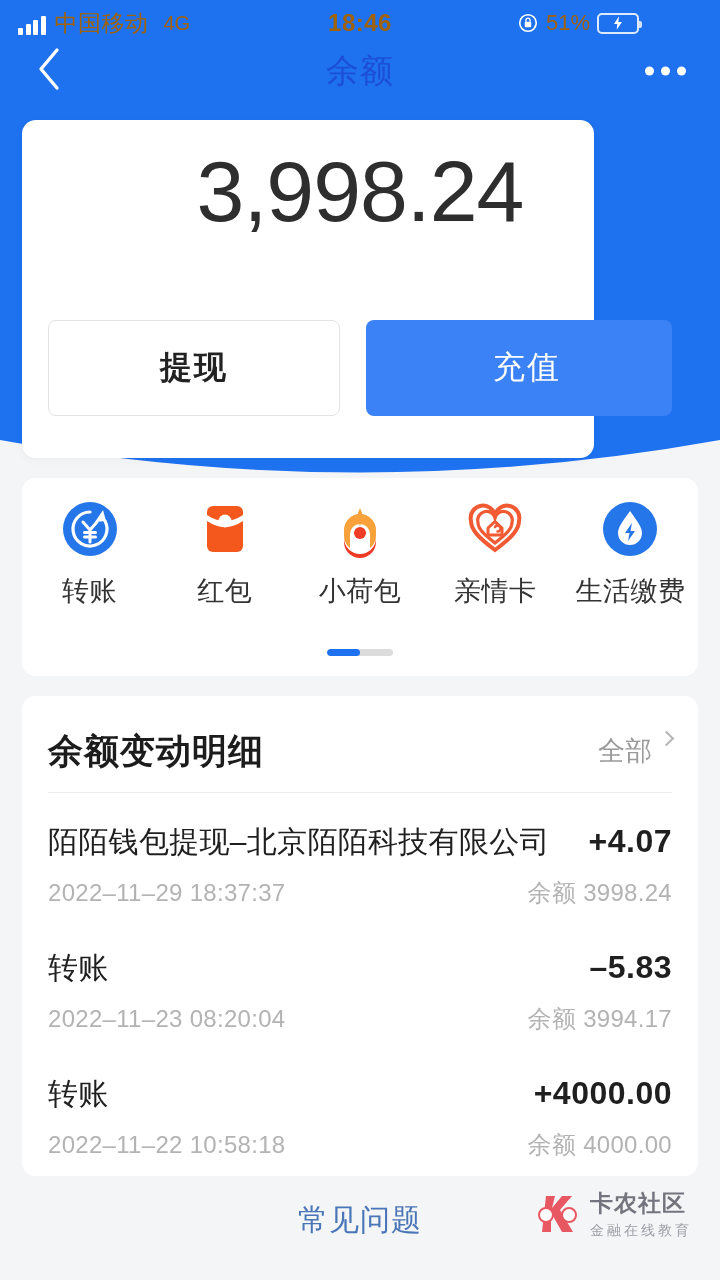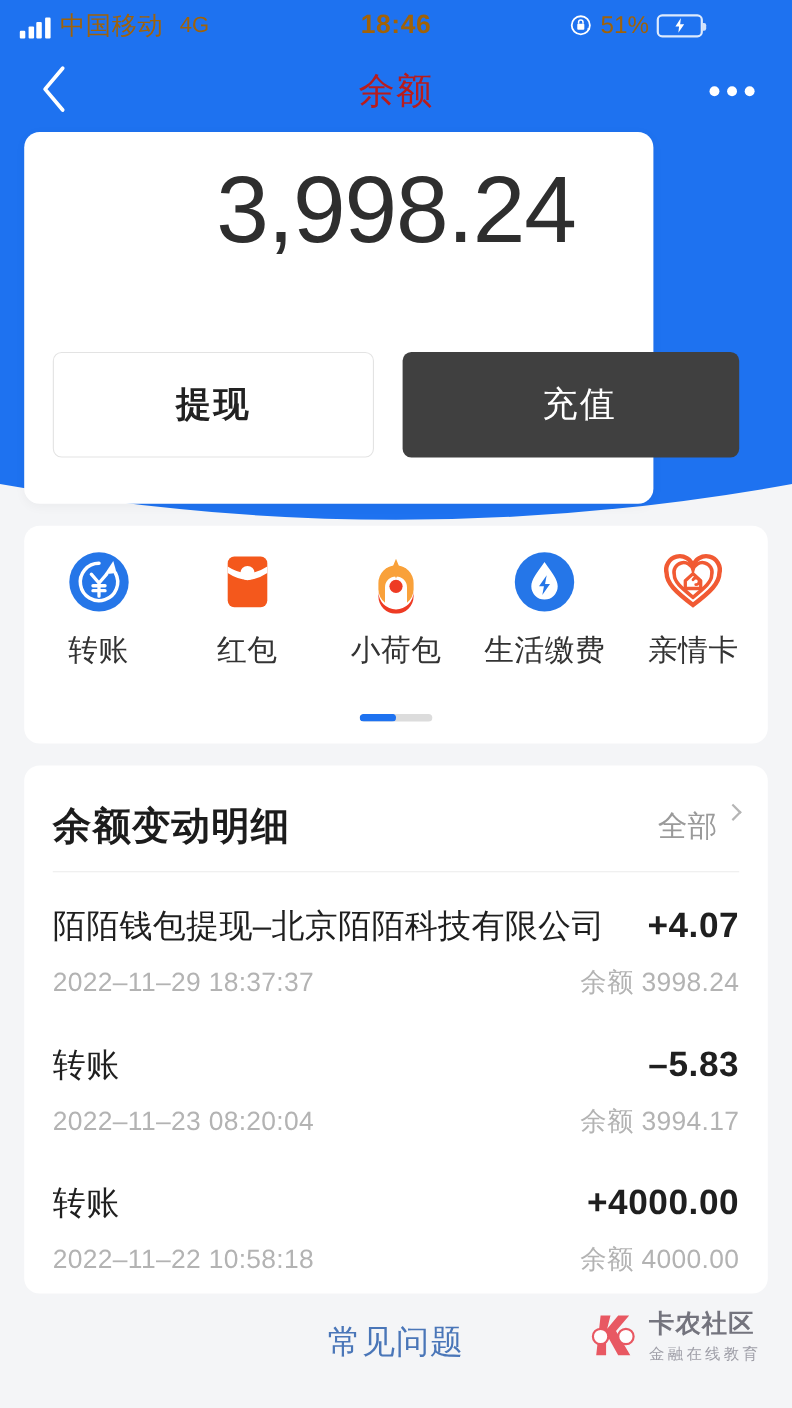--- a/index.html
+++ b/index.html
@@ -56,22 +56,22 @@
   .battery .fill {
     width:60%; height:100%; background:#3ddc5c; border-radius:2px;
   }
   .battery .bolt {
     position:absolute; left:50%; top:50%; transform:translate(-50%,-50%);
     width:16px; height:18px;
   }
 
   
   .navbar {
-    position:absolute; left:0; top:46px; width:720px; height:74px;
-    z-index:5; color:#b91c1c;
+    position:absolute; left:0; top:34px; width:720px; height:74px;
+    z-index:5; color:#1d4ed8;
   }
   .nav-back {
     position:absolute; left:26px; top:50%; transform:translateY(-50%);
     width:46px; height:46px; display:flex; align-items:center; justify-content:center;
   }
   .nav-title {
     position:absolute; left:0; top:50%; transform:translateY(-50%);
     width:720px; text-align:center; font-size:33px; font-weight:500;
     letter-spacing:1px;
   }
@@ -95,21 +95,21 @@
   .balance-actions {
     position:absolute; left:26px; top:200px; width:624px;
     display:flex; gap:26px;
   }
   .btn {
     flex:1; height:96px; border-radius:8px;
     display:flex; align-items:center; justify-content:center;
     font-size:32px; letter-spacing:2px;
   }
   .btn-outline { background:#fff; border:1.5px solid #e3e3e3; color:#222;font-weight:bold; }
-  .btn-filled  { background:#404040; color:#fff;padding-left:16px; }
+  .btn-filled  { background:#3b82f6; color:#fff;padding-left:16px; }
 
   
   .actions-card {
     position:absolute; left:22px; top:478px; width:676px; height:198px;
     background:#fff; border-radius:14px; z-index:3;
   }
   .actions-row {
     position:absolute; left:0; top:22px; width:676px;
     display:flex;
   }
@@ -268,38 +268,38 @@
             <circle cx="29" cy="33" r="6" fill="#EE3B24"></circle>
             <path d="M29 8 l2.6 6.4 6.4 2.6 -6.4 2.6 L29 26 l-2.6 -6.4 -6.4 -2.6 6.4 -2.6 z" fill="#F9A13A"></path>
           </svg>
         </span>
         <span class="action-label">小荷包</span>
       </div>
 
       <div class="action-item">
         <span class="action-icon">
           <svg viewBox="0 0 58 58" width="58" height="58">
-            <circle cx="29" cy="29" r="27" fill="#2576E8"></circle>
-            <path d="M29 11 C22 21 17 27 17 33 a12 12 0 0 0 24 0 C41 27 36 21 29 11 Z" fill="#ffffff"></path>
-            <path d="M31 23 L24 33 H28.5 L27 41 L34 31 H29.5 Z" fill="#2576E8"></path>
-          </svg>
-        </span>
-        <span class="action-label">生活缴费</span>
-      </div>
-
-      <div class="action-item">
-        <span class="action-icon">
-          <svg viewBox="0 0 58 58" width="58" height="58">
             <path d="M29 50 C13 38 5 30 5 21 A12 12 0 0 1 29 15 A12 12 0 0 1 53 21 C53 30 45 38 29 50 Z" fill="none" stroke="#F15A33" stroke-width="4"></path>
             <path d="M29 43 C18 34 12 29 12 22.5 A8.5 8.5 0 0 1 29 18 A8.5 8.5 0 0 1 46 22.5 C46 29 40 34 29 43 Z" fill="none" stroke="#F15A33" stroke-width="3.2"></path>
             <path d="M22 28 L29 21.5 L36 28 V35 H22 Z" fill="none" stroke="#F15A33" stroke-width="3" stroke-linejoin="round"></path>
             <path d="M29 27 a3 3 0 1 1 2.5 4.5" fill="none" stroke="#F15A33" stroke-width="2.6" stroke-linecap="round"></path>
           </svg>
         </span>
         <span class="action-label">亲情卡</span>
+      </div>
+
+      <div class="action-item">
+        <span class="action-icon">
+          <svg viewBox="0 0 58 58" width="58" height="58">
+            <circle cx="29" cy="29" r="27" fill="#2576E8"></circle>
+            <path d="M29 11 C22 21 17 27 17 33 a12 12 0 0 0 24 0 C41 27 36 21 29 11 Z" fill="#ffffff"></path>
+            <path d="M31 23 L24 33 H28.5 L27 41 L34 31 H29.5 Z" fill="#2576E8"></path>
+          </svg>
+        </span>
+        <span class="action-label">生活缴费</span>
       </div>
 
     </div>
     <div class="pager">
       <span class="on"></span>
     </div>
   </div>
 
   <div class="trans-card">
     <div class="trans-head">

